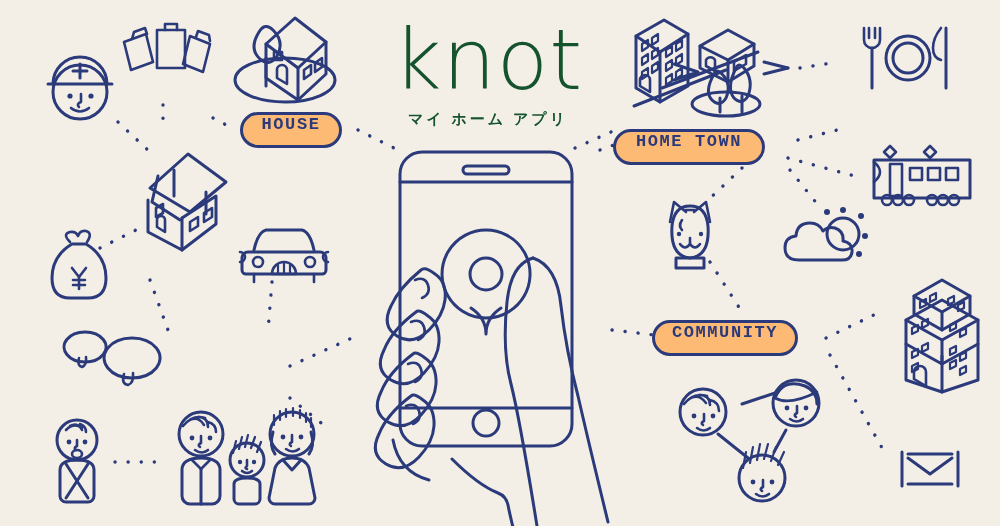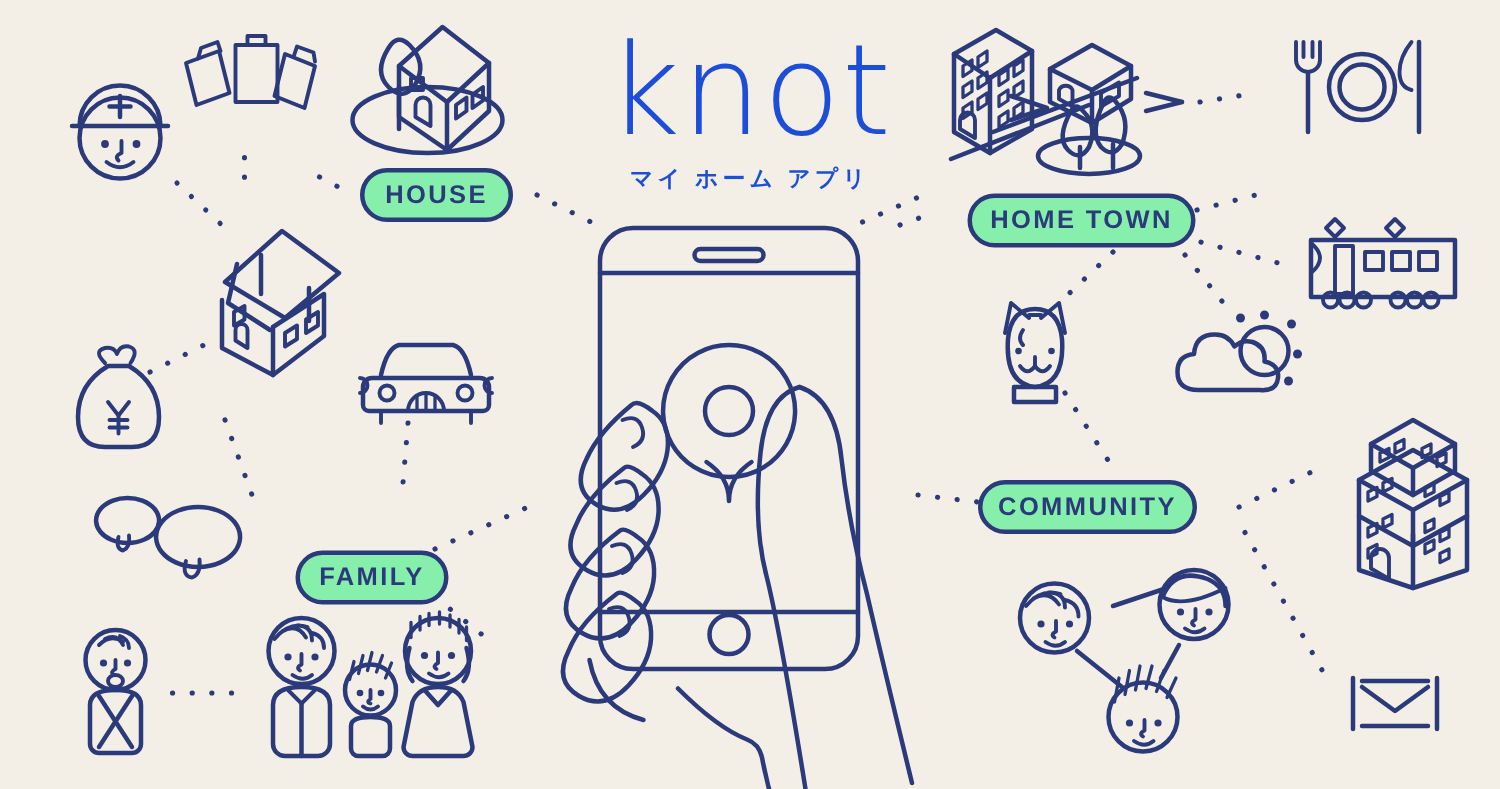--- a/index.html
+++ b/index.html
@@ -11,28 +11,28 @@
   }
   #stage{position:relative;width:1000px;height:526px;background:#f4efe6;}
   .node{position:absolute;}
   svg{display:block;overflow:visible;}
   .ln{fill:none;stroke:#2b3a7a;stroke-width:3;stroke-linecap:round;stroke-linejoin:round;}
   .ln2{fill:none;stroke:#2b3a7a;stroke-width:2.6;stroke-linecap:round;stroke-linejoin:round;}
   .lnthin{fill:none;stroke:#2b3a7a;stroke-width:2.2;stroke-linecap:round;stroke-linejoin:round;}
   .fil{fill:#2b3a7a;}
   .dotted{fill:none;stroke:#2b3a7a;stroke-width:3.4;stroke-linecap:round;stroke-dasharray:0.1 13;}
   .pill{
-    position:absolute;display:flex;align-items:center;justify-content:center;
-    border:3px solid #2b3a7a;border-radius:999px;background:#86efac;
+    position:absolute;display:flex;justify-content:center;
+    border:3px solid #2b3a7a;border-radius:999px;background:#fdba74;
     color:#2b3a7a;font-weight:bold;letter-spacing:1.6px;
-    font-family:Liberation Sans, sans-serif;
+    font-family:Liberation Mono, monospace;
     white-space:nowrap;
   }
   #logo{
-    position:absolute;left:380px;top:18px;width:240px;text-align:center;color:#1d4ed8;
+    position:absolute;left:368px;top:18px;width:240px;text-align:center;color:#14532d;
   }
   #logo .word{
     font-family:"DejaVu Sans", sans-serif;
     font-size:84px;line-height:84px;font-weight:300;letter-spacing:1px;
   }
   #logo .sub{
     margin-top:8px;font-size:15px;letter-spacing:3px;font-weight:bold;
     font-family:Liberation Serif, serif;
   }
   .lbl{pointer-events:none;}
@@ -100,25 +100,22 @@
   </svg>
 
   <div id="logo">
     <div class="word">knot</div>
     <div class="sub">マイ ホーム アプリ</div>
   </div>
 
   <div class="pill lbl" style="left:240px;top:112px;width:96px;height:30px;font-size:17px;">
     <span>HOUSE</span>
   </div>
-  <div class="pill lbl" style="left:645px;top:129px;width:146px;height:30px;font-size:17px;">
+  <div class="pill lbl" style="left:613px;top:129px;width:146px;height:30px;font-size:17px;">
     <span>HOME TOWN</span>
-  </div>
-  <div class="pill lbl" style="left:197px;top:367px;width:96px;height:30px;font-size:17px;">
-    <span>FAMILY</span>
   </div>
   <div class="pill lbl" style="left:652px;top:320px;width:140px;height:30px;font-size:17px;">
     <span>COMMUNITY</span>
   </div>
 
   <svg class="node" style="left:42px;top:50px;" width="76" height="76">
     <circle class="ln" cx="38" cy="42" r="27"></circle>
     <path class="ln" d="M11,34 a27,27 0 0 1 54,0"></path>
     <path class="ln" d="M6,34 h64"></path>
     <path class="ln" d="M38,14 v14 M31,21 h14"></path>

